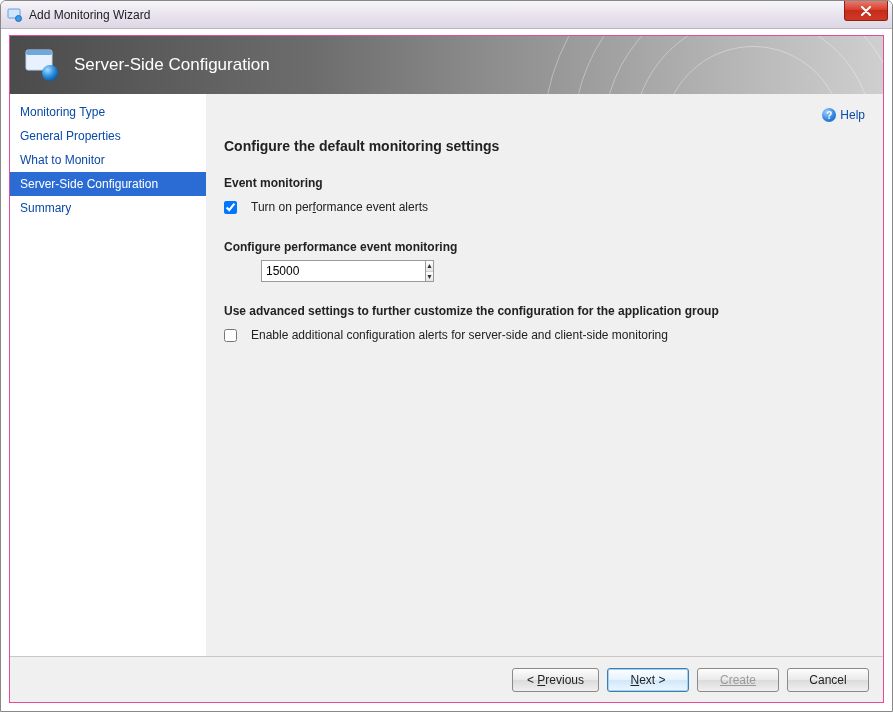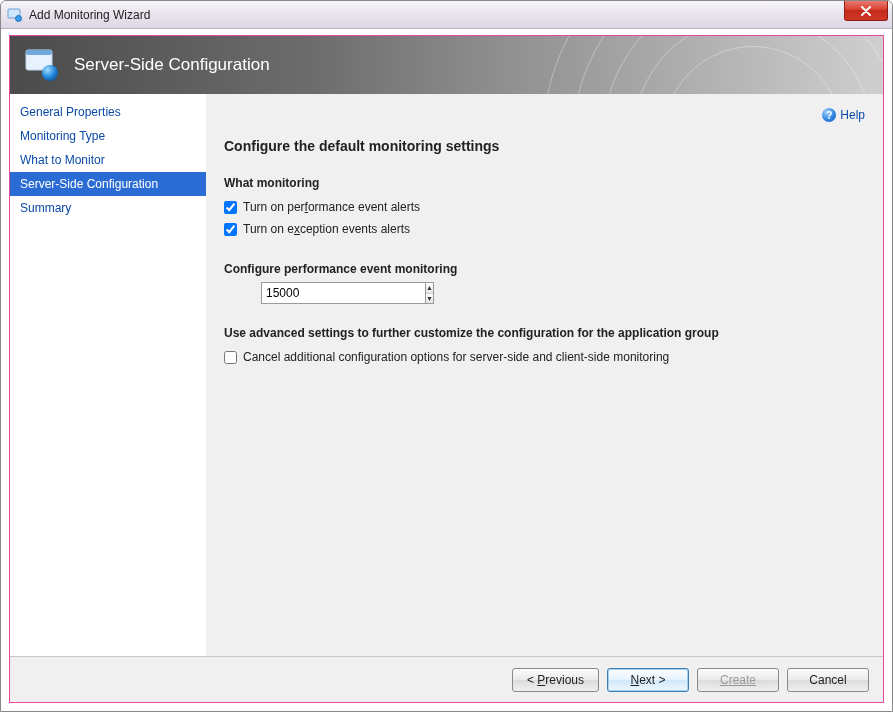--- a/index.html
+++ b/index.html
@@ -143,21 +143,21 @@
   .sub-heading {
     font-weight: bold;
     font-size: 12px;
     color: #222;
     margin-top: 4px;
     margin-bottom: 6px;
   }
   .check-row {
     display: flex; align-items: center;
     margin: 4px 0;
-    gap: 6px;
+    gap: 14px;
     color: #222;
   }
   .check-row input[type=checkbox] {
     width: 13px; height: 13px;
     margin: 0;
   }
   .field-label {
     margin-top: 6px;
     margin-bottom: 4px;
     color: #222;
@@ -278,69 +278,63 @@
           </radialGradient>
         </defs>
       </svg>
     </div>
     <div class="banner-title">Server-Side Configuration</div>
   </div>
 
   <div class="body-row">
 
     <div class="sidebar">
+      <div class="sidebar-item">Monitoring Type</div>
       <div class="sidebar-item">General Properties</div>
-      <div class="sidebar-item">Monitoring Type</div>
       <div class="sidebar-item">What to Monitor</div>
       <div class="sidebar-item active">Server-Side Configuration</div>
       <div class="sidebar-item">Summary</div>
     </div>
 
     <div class="main-area">
 
       <div class="help-link">
         <span class="help-icon">?</span>
         <span>Help</span>
       </div>
 
       <div class="section-heading">Configure the default monitoring settings</div>
 
-      <div class="sub-heading">What monitoring</div>
+      <div class="sub-heading">Event monitoring</div>
 
       <label class="check-row">
         <input type="checkbox" checked="" style="">
         <span>
           <span>Turn on per</span><span class="u">f</span><span>ormance event alerts</span>
         </span>
       </label>
 
-      <label class="check-row">
-        <input type="checkbox" checked="" style="">
-        <span>
-          <span>Turn on e</span><span class="u">x</span><span>ception events alerts</span>
-        </span>
-      </label>
 
       <div class="sub-heading" style="margin-top:22px">Configure performance event monitoring</div>
 
 
       <div class="spinner-wrap">
         <input class="spinner-input" type="text" value="15000" style="">
         <div class="spinner-btns">
           <div class="spinner-btn">▲</div>
           <div class="spinner-btn">▼</div>
         </div>
       </div>
 
       <div class="sub-heading">Use advanced settings to further customize the configuration for the application group</div>
 
 
       <label class="check-row">
         <input type="checkbox" style="">
-        <span>Cancel additional configuration options for server-side and client-side monitoring</span>
+        <span>Enable additional configuration alerts for server-side and client-side monitoring</span>
       </label>
 
     </div>
   </div>
 
   <div class="footer">
     <button class="wizard-button">
       <span>&lt; </span><span class="u">P</span><span>revious</span>
     </button>
     <button class="wizard-button default">

